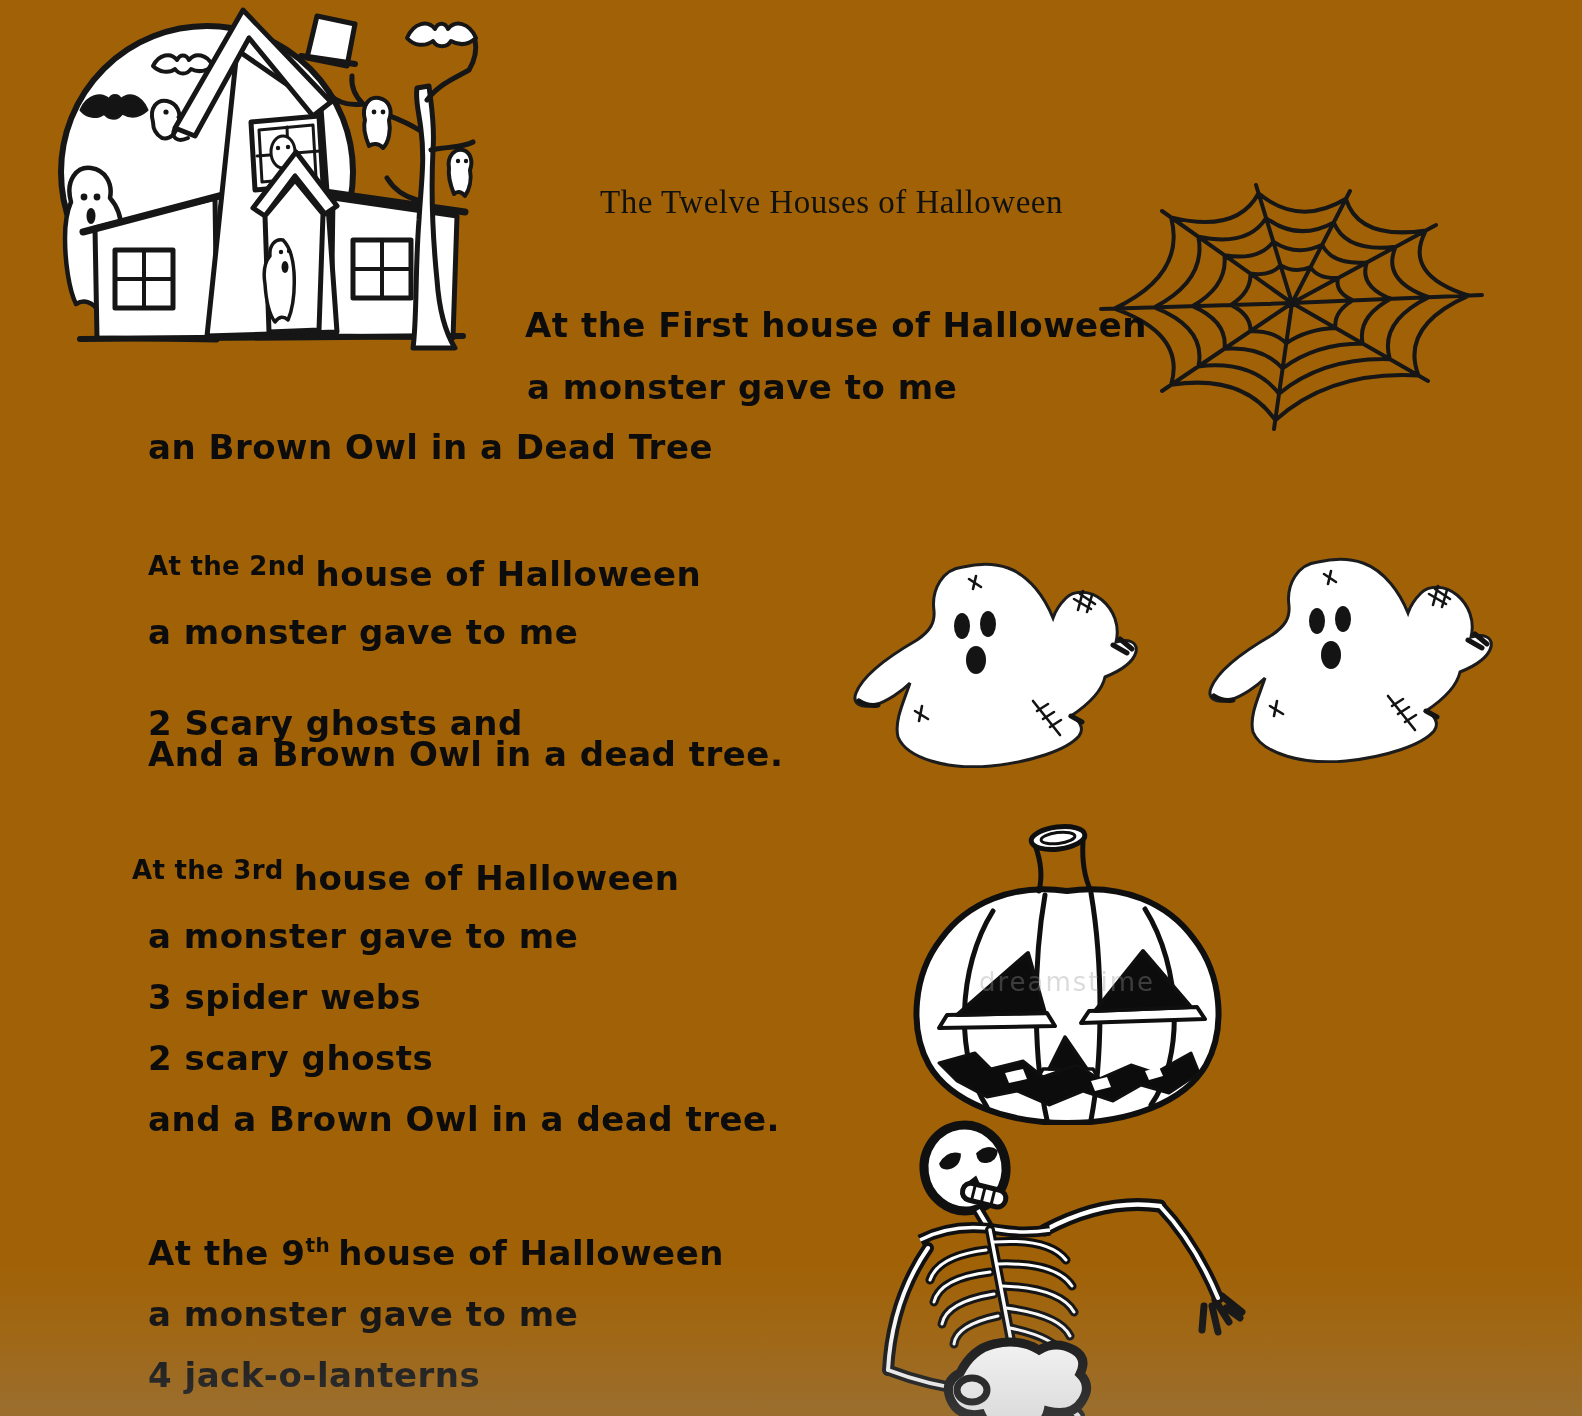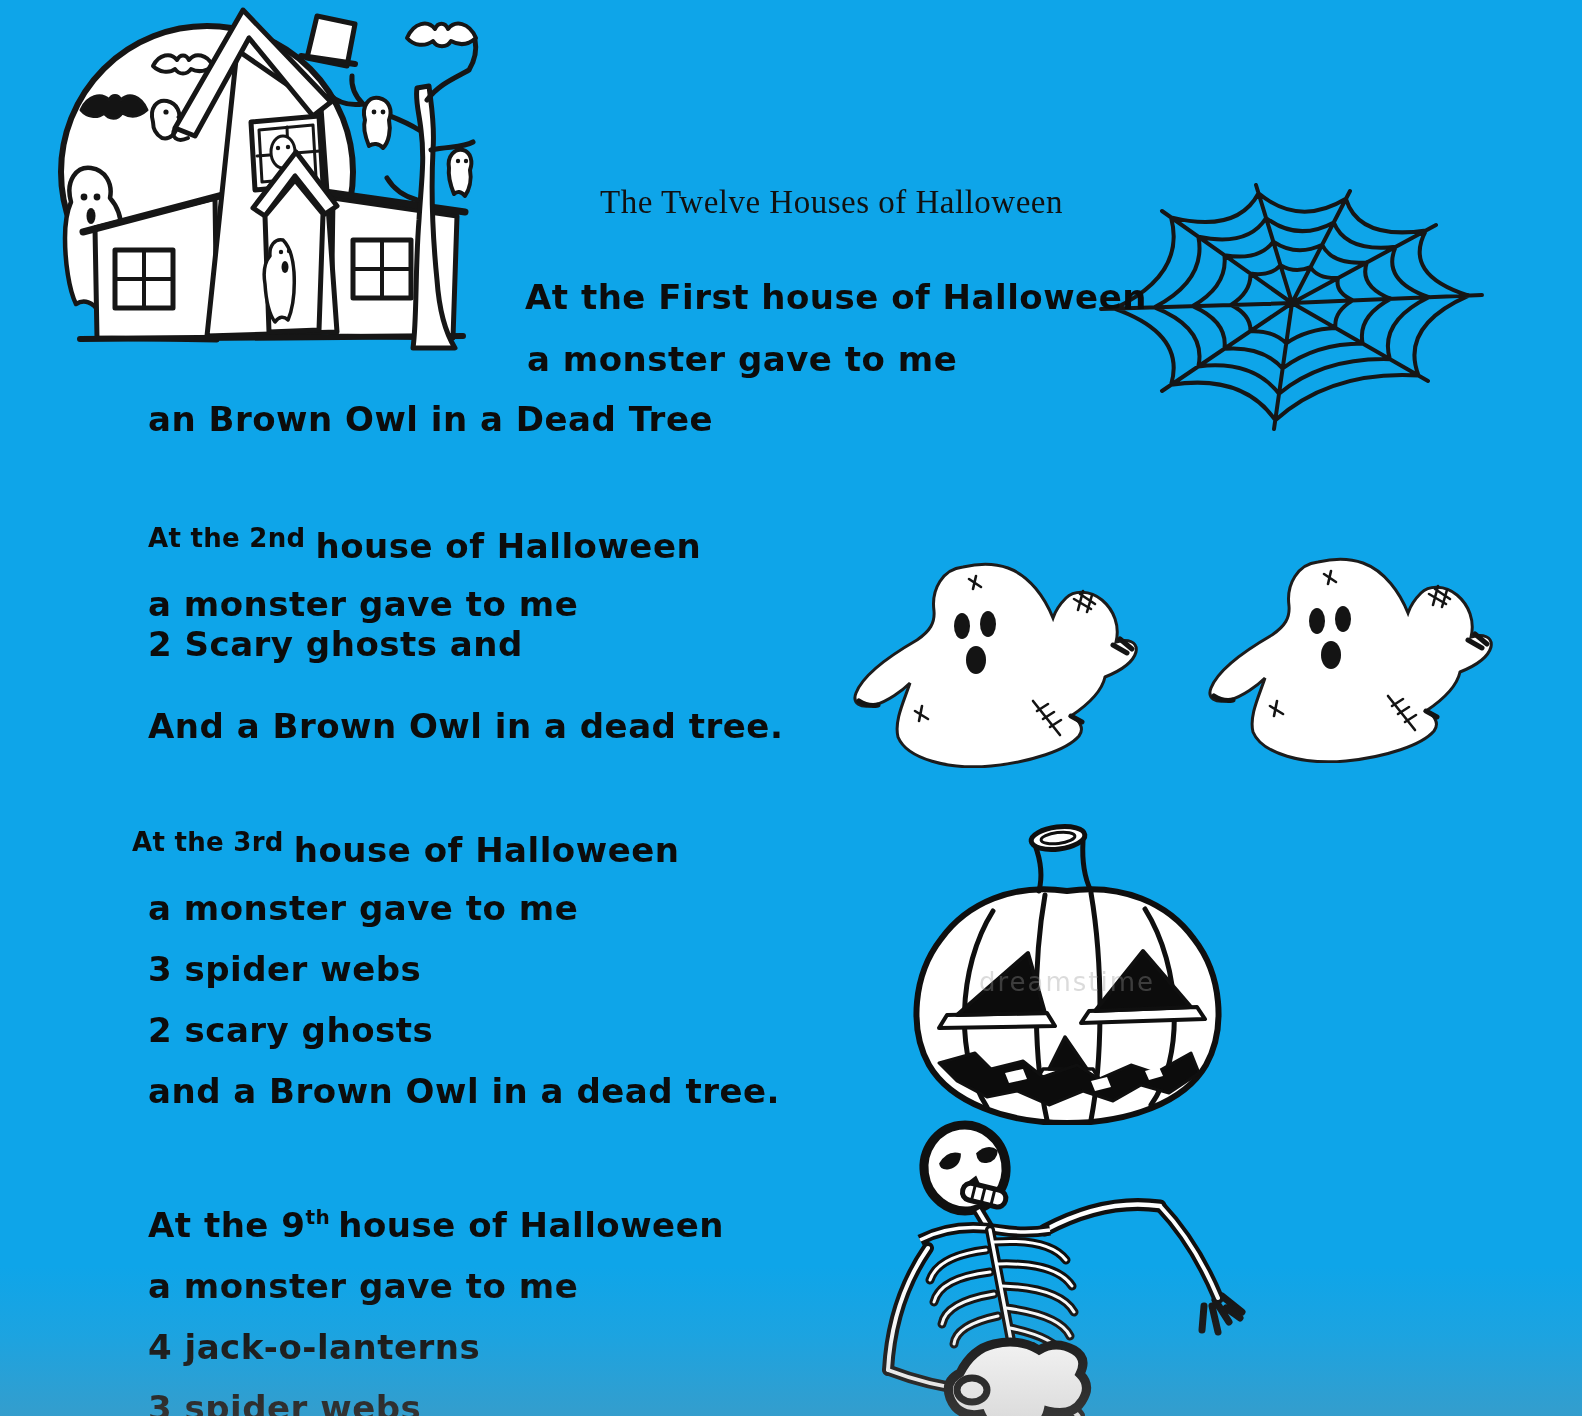--- a/index.html
+++ b/index.html
@@ -1,18 +1,18 @@
 <!DOCTYPE html>
 <html><head>
 <meta charset="utf-8">
 <style>
   html,body{margin:0;padding:0;background:#fff;}
-  #page{position:relative;width:1582px;height:1416px;background:#0ea5e9;overflow:hidden;
+  #page{position:relative;width:1582px;height:1416px;background:#a16207;overflow:hidden;
         font-family:"DejaVu Sans",sans-serif;color:#000;}
-  .line{position:absolute;font-weight:700;font-size:34px;letter-spacing:.5px;white-space:nowrap;color:#0c0c0c;}
+  .line{position:absolute;font-weight:700;font-size:34px;letter-spacing:.5px;white-space:nowrap;color:#0c0c0c;margin-top:28px;}
   .title{position:absolute;font-family:"Liberation Serif",serif;font-weight:400;font-size:33px;
          letter-spacing:.5px;white-space:nowrap;color:#111;}
   .head-sm{font-size:26px;vertical-align:11px;letter-spacing:.3px;}
   .head-rest{margin-left:10px;}
   .sup{font-size:20px;vertical-align:13px;}
   .post{margin-left:8px;}
   .art{position:absolute;}
   .art svg{display:block;width:100%;height:100%;}
   #bottom-fade{position:absolute;left:0;bottom:0;width:100%;height:150px;pointer-events:none;
     background:linear-gradient(to bottom, rgba(150,150,150,0) 0%, rgba(150,150,150,0.10) 45%, rgba(140,140,140,0.30) 100%);}
@@ -98,21 +98,21 @@
 
   <div>
     <div class="line" style="left:525px;top:277px">At the First house of Halloween</div>
     <div class="line" style="left:527px;top:339px">a monster gave to me</div>
     <div class="line" style="left:148px;top:399px">an Brown Owl in a Dead Tree</div>
   </div>
 
   <div>
     <div class="line" style="left:148px;top:523px"><span class="head-sm">At the 2nd</span><span class="head-rest">house of Halloween</span></div>
     <div class="line" style="left:148px;top:584px">a monster gave to me</div>
-    <div class="line" style="left:148px;top:624px">2 Scary ghosts and</div>
+    <div class="line" style="left:148px;top:675px">2 Scary ghosts and</div>
     <div class="line" style="left:148px;top:706px">And a Brown Owl in a dead tree.</div>
   </div>
 
   <svg width="0" height="0" style="position:absolute" aria-hidden="true">
     <defs>
       <g id="ghost-shape">
         <path d="M118,14 C98,16 86,36 89,58 C90,70 85,78 72,87 C46,102 18,122 11,140 C7,150 15,156 30,152 C43,148 57,138 65,130 C59,148 49,168 53,184 C62,206 104,217 146,213 C186,209 222,197 234,183 C240,175 234,167 226,163 C244,151 257,138 260,124 C275,118 288,110 291,99 C293,89 283,85 271,89 C275,73 269,57 257,47 C245,37 229,37 221,45 C214,52 210,59 208,65 C200,45 185,23 163,15 C149,10 131,11 118,14 Z" fill="#fff" stroke="#1c1c1c" stroke-width="3"></path>
         <ellipse cx="117" cy="73" rx="8" ry="13" fill="#141414"></ellipse>
         <ellipse cx="143" cy="71" rx="8" ry="13" fill="#141414"></ellipse>
         <ellipse cx="131" cy="107" rx="10" ry="14" fill="#141414"></ellipse>

